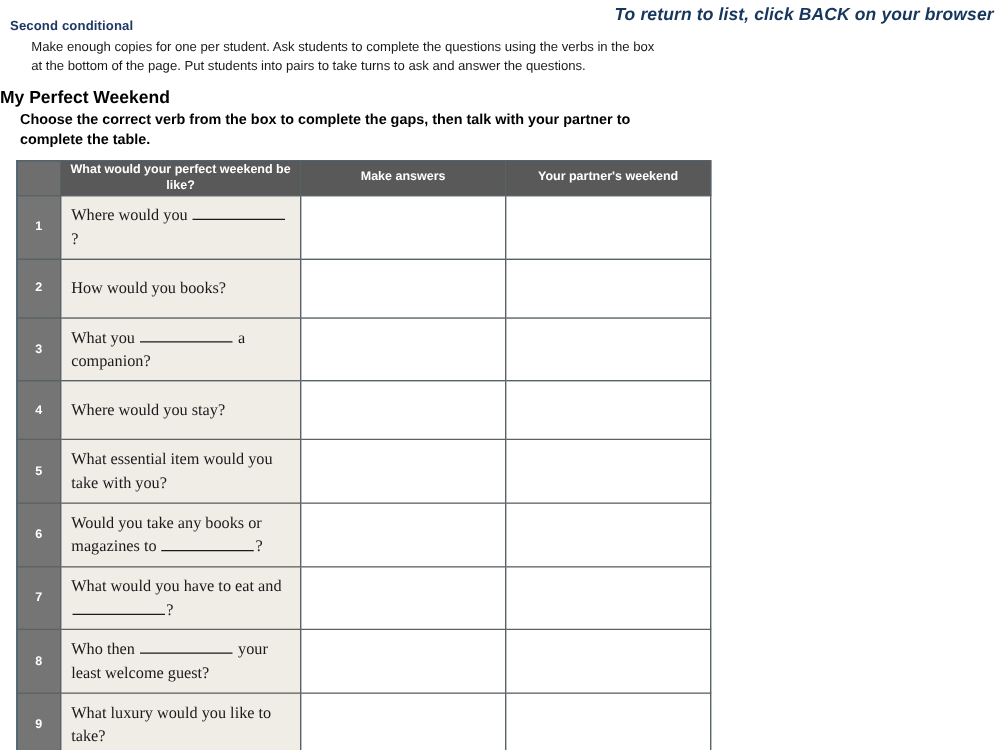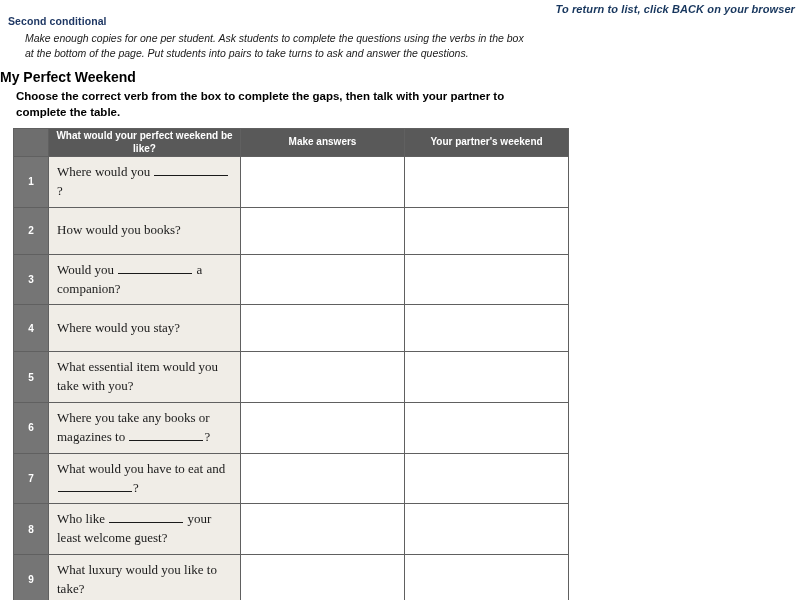--- a/index.html
+++ b/index.html
@@ -15,21 +15,21 @@
     font-family: "Liberation Sans", sans-serif;
     color: #1a1a1a;
     position: relative;
   }
 
   
   .return-note {
     position: absolute;
     top: 3px;
     right: 5px;
-    font-size: 11px;
+    font-size: 14px;
     font-style: italic;
     font-weight: bold;
     color: #17365d;
     letter-spacing: 0.1px;
     white-space: nowrap;
     text-align: right;
   }
 
   .doc-kicker {
     position: absolute;
@@ -40,21 +40,20 @@
     color: #1f3864;
     letter-spacing: 0.1px;
   }
 
   .teacher-notes {
     position: absolute;
     top: 31px;
     left: 25px;
     width: 500px;
     font-size: 10.5px;
-    font-style: italic;
     line-height: 1.42;
     color: #1a1a1a;
   }
 
   .sheet-title {
     position: absolute;
     top: 69px;
     left: 0;
     width: 560px;
     text-align: left;
@@ -184,51 +183,51 @@
           <td class="cell-answer"></td>
         </tr>
         <tr>
           <td class="cell-num">2</td>
           <td class="cell-question"><span>How would you books?</span></td>
           <td class="cell-answer"></td>
           <td class="cell-answer"></td>
         </tr>
         <tr>
           <td class="cell-num">3</td>
-          <td class="cell-question"><span>Would you </span><span class="blank-line"></span><span> a companion?</span></td>
+          <td class="cell-question"><span>What you </span><span class="blank-line"></span><span> a companion?</span></td>
           <td class="cell-answer"></td>
           <td class="cell-answer"></td>
         </tr>
         <tr>
           <td class="cell-num">4</td>
           <td class="cell-question"><span>Where would you stay?</span></td>
           <td class="cell-answer"></td>
           <td class="cell-answer"></td>
         </tr>
         <tr>
           <td class="cell-num">5</td>
           <td class="cell-question"><span>What essential item would you take with you?</span></td>
           <td class="cell-answer"></td>
           <td class="cell-answer"></td>
         </tr>
         <tr>
           <td class="cell-num">6</td>
-          <td class="cell-question"><span>Where you take any books or magazines to </span><span class="blank-line"></span><span>?</span></td>
+          <td class="cell-question"><span>Would you take any books or magazines to </span><span class="blank-line"></span><span>?</span></td>
           <td class="cell-answer"></td>
           <td class="cell-answer"></td>
         </tr>
         <tr>
           <td class="cell-num">7</td>
           <td class="cell-question"><span>What would you have to eat and </span><span class="blank-line"></span><span>?</span></td>
           <td class="cell-answer"></td>
           <td class="cell-answer"></td>
         </tr>
         <tr>
           <td class="cell-num">8</td>
-          <td class="cell-question"><span>Who like </span><span class="blank-line"></span><span> your least welcome guest?</span></td>
+          <td class="cell-question"><span>Who then </span><span class="blank-line"></span><span> your least welcome guest?</span></td>
           <td class="cell-answer"></td>
           <td class="cell-answer"></td>
         </tr>
         <tr>
           <td class="cell-num">9</td>
           <td class="cell-question"><span>What luxury would you like to take?</span></td>
           <td class="cell-answer"></td>
           <td class="cell-answer"></td>
         </tr>
         <tr class="row-partial">

